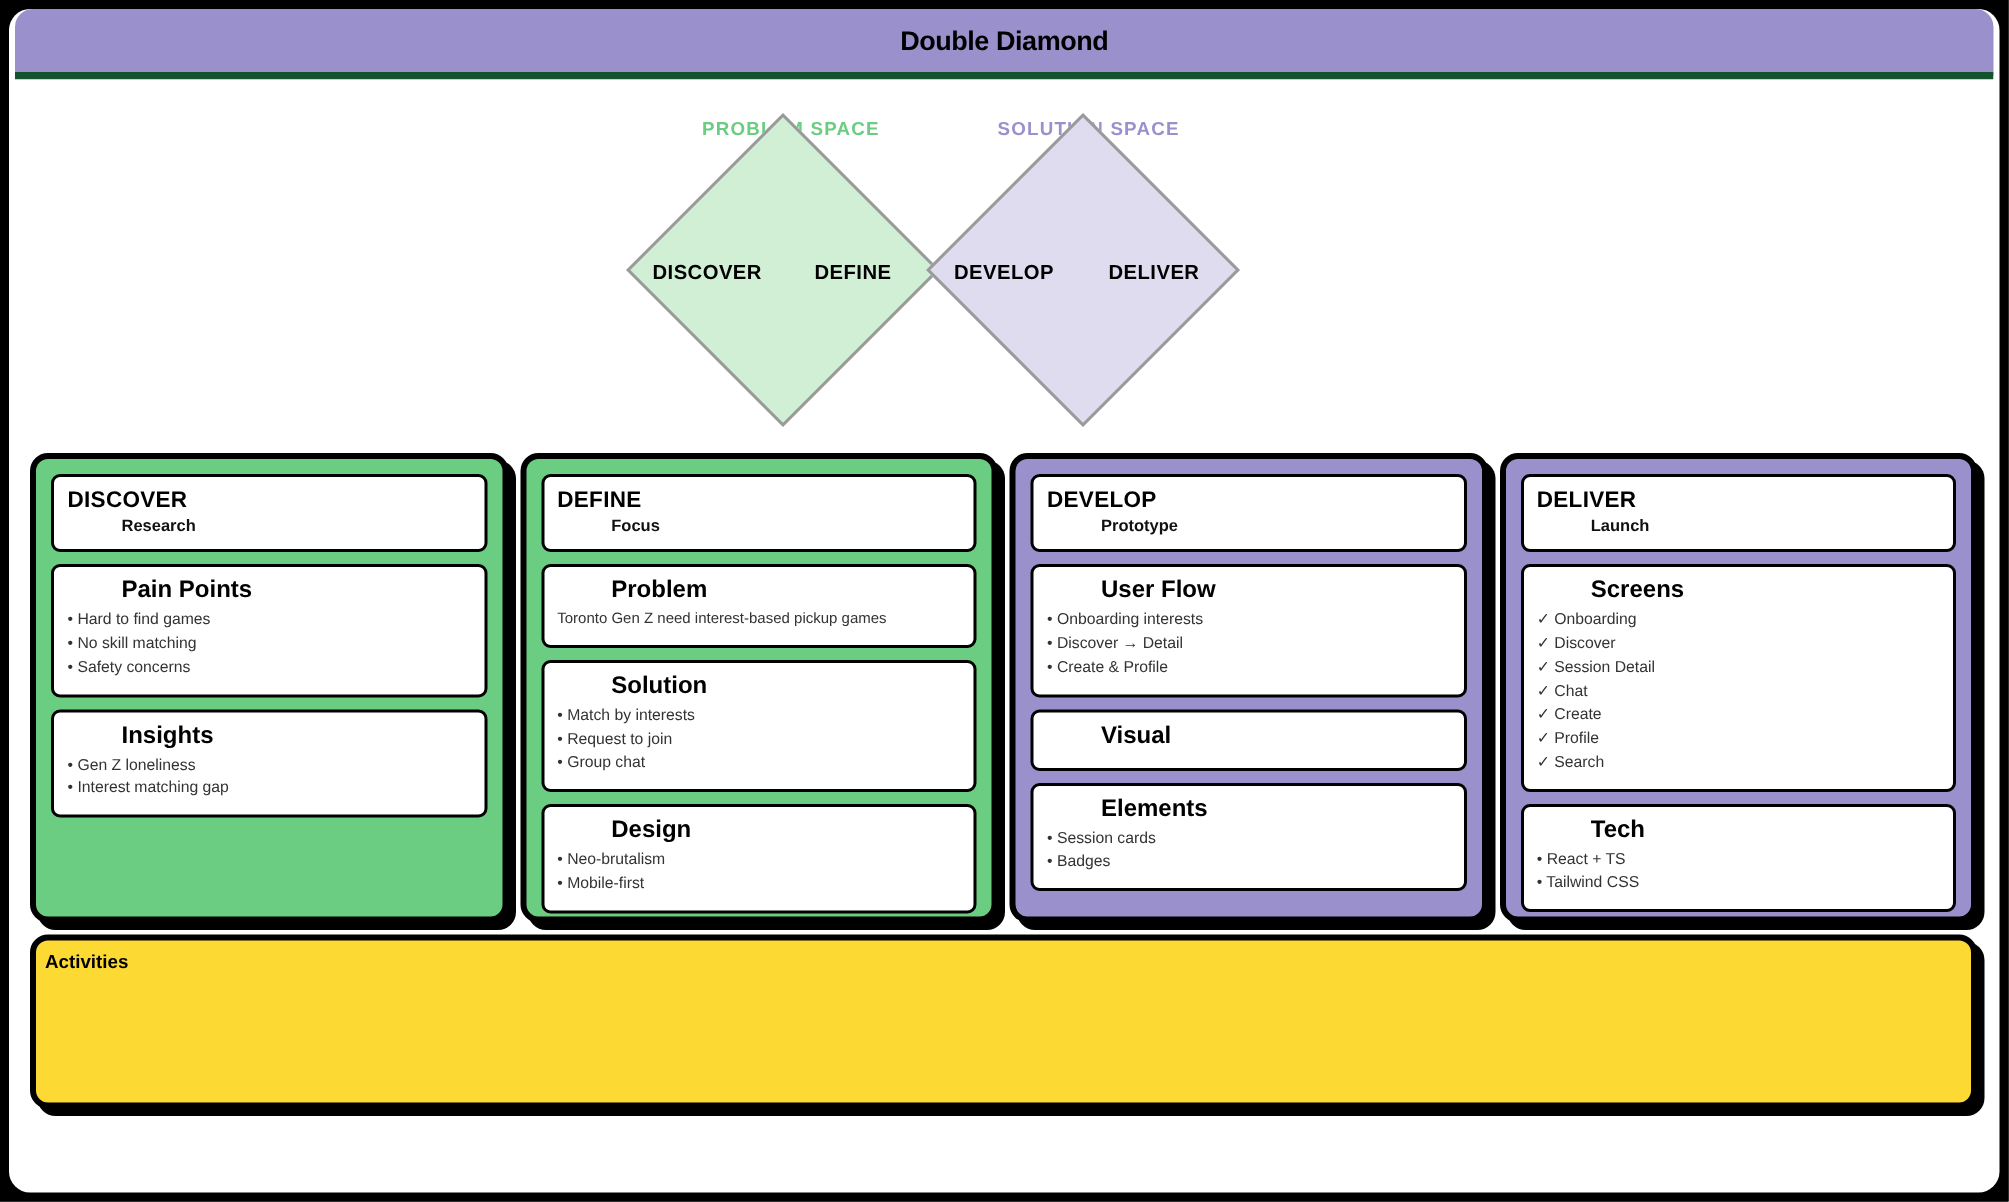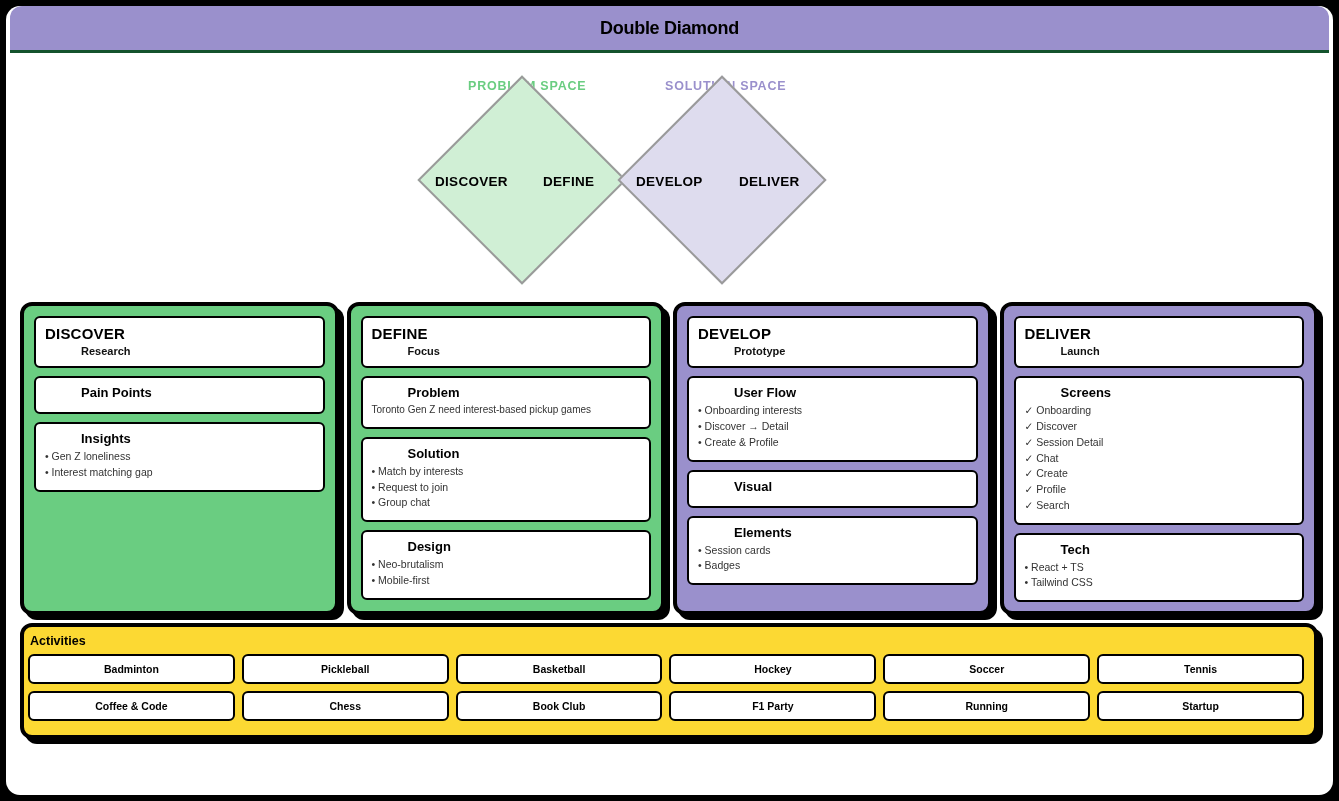--- a/index.html
+++ b/index.html
@@ -24,21 +24,21 @@
     border-radius: 14px;
     overflow: hidden;
   }
 
   
   .header {
     position: absolute;
     left: 4px; top: 0px;
     width: 1319px; height: 47px;
     background: #9a90cc;
-    border-bottom: 3px solid #14532d;
+    border-bottom: 5px solid #14532d;
     border-top-left-radius: 12px;
     border-top-right-radius: 12px;
     display: flex; align-items: center; justify-content: center;
   }
   .header-title {
     font-size: 18px;
     font-weight: bold;
     color: #000;
     letter-spacing: -0.3px;
   }
@@ -117,21 +117,21 @@
     line-height: 1.15;
   }
   .block-sub {
     font-size: 11px;
     font-weight: bold;
     color: #111;
     margin-top: 3px;
     padding-left: 36px;
   }
   .block-title {
-    font-size: 13px;
+    font-size: 16px;
     font-weight: bold;
     color: #000;
     margin-bottom: 3px;
     padding-left: 36px;
   }
   .block-text {
     font-size: 10px;
     color: #333;
     line-height: 1.45;
   }
@@ -203,20 +203,25 @@
     </div>
 
     <div class="phases" id="phases-row">
         <div class="phase green">
           <div class="block">
             <div class="block-title-head">DISCOVER</div>
             <div class="block-sub">Research</div>
           </div>
           <div class="block">
             <div class="block-title">Pain Points</div>
+            <ul class="item-list">
+              <li>• Hard to find games</li>
+              <li>• No skill matching</li>
+              <li>• Safety concerns</li>
+            </ul>
           </div>
           <div class="block">
             <div class="block-title">Insights</div>
             <ul class="item-list">
               <li>• Gen Z loneliness</li>
               <li>• Interest matching gap</li>
             </ul>
           </div>
         </div>
         <div class="phase green">
@@ -290,30 +295,16 @@
             <ul class="item-list">
               <li>• React + TS</li>
               <li>• Tailwind CSS</li>
             </ul>
           </div>
         </div>
       </div>
 
     <div class="activities">
       <div class="activities-title">Activities</div>
-      <div class="activities-grid" id="activities-grid">
-          <div class="chip">Badminton</div>
-          <div class="chip">Pickleball</div>
-          <div class="chip">Basketball</div>
-          <div class="chip">Hockey</div>
-          <div class="chip">Soccer</div>
-          <div class="chip">Tennis</div>
-          <div class="chip">Coffee &amp; Code</div>
-          <div class="chip">Chess</div>
-          <div class="chip">Book Club</div>
-          <div class="chip">F1 Party</div>
-          <div class="chip">Running</div>
-          <div class="chip">Startup</div>
-        </div>
     </div>
 
   </div>
 </div>
 
 </body></html>

